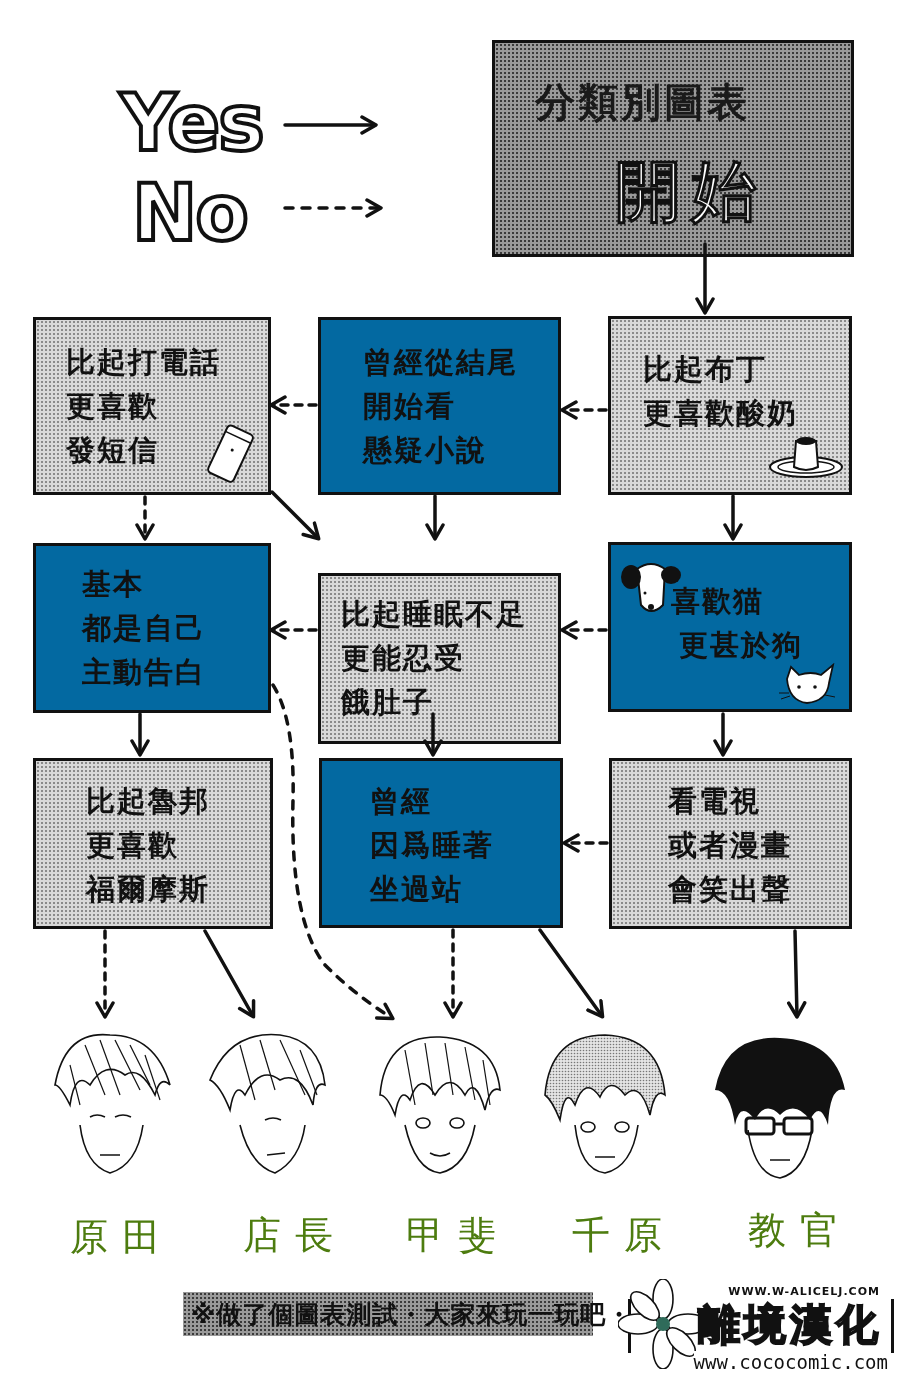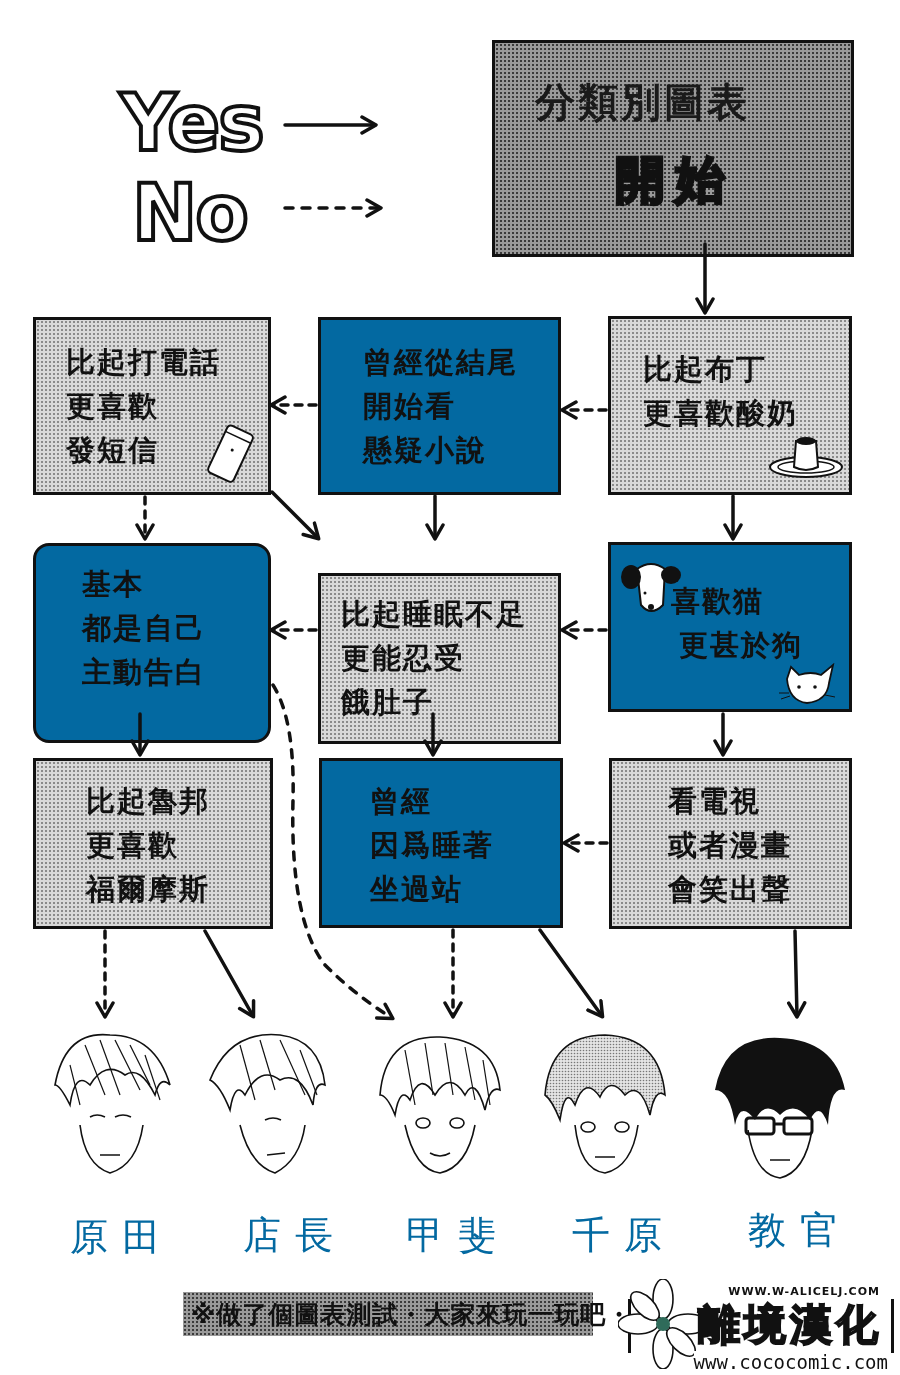--- a/index.html
+++ b/index.html
@@ -15,24 +15,24 @@
     background-image: radial-gradient(#3a3a3a 1.1px, transparent 1.3px);
     background-size:4px 4px;
   }
   .box { position:absolute; border:3px solid #111; box-sizing:border-box; }
   .box.white { background:#0369a1;padding-left:42px; }
   .box-text { position:absolute; font-weight:bold; font-size:29px; line-height:44px;
               letter-spacing:2px; white-space:nowrap; }
   .legend-word { position:absolute; font-family:"DejaVu Sans", sans-serif; font-size:78px;
                  color:#fff; -webkit-text-stroke:4px #111; font-weight:bold; letter-spacing:-2px; }
   .title-sub { position:absolute; font-size:40px; font-weight:bold; letter-spacing:3px; color:#1a1a1a; }
-  .title-main { position:absolute; font-size:50px; font-weight:bold; letter-spacing:10px;
+  .title-main { position:absolute; font-size:66px; font-weight:normal; letter-spacing:10px;
                 color:#fff;text-align:right; -webkit-text-stroke:3px #111; }
   .name { position:absolute; font-size:38px; font-family:"DejaVu Serif", serif;
-          letter-spacing:14px; color:#0369a1; font-weight:normal; }
+          letter-spacing:14px; color:#4d7c0f; font-weight:normal; }
   .footer { position:absolute; left:183px; top:1292px; width:410px; height:44px; }
   .footer-text { position:absolute; left:8px; top:6px; font-size:25px; font-weight:bold; color:#111;
                  white-space:nowrap; letter-spacing:1px; }
   .credit { position:absolute; left:628px; top:1285px; width:262px; height:82px; }
   .credit-url-top { position:absolute; right:10px; top:0; font-size:11px; font-weight:bold; letter-spacing:1px; }
   .credit-frame { position:absolute; left:0; top:14px; width:260px; height:54px; border:3px solid #111;
                   border-top:none; border-bottom:none; }
   .credit-title { position:absolute; left:70px; top:12px; font-size:42px; font-weight:bold;
                   color:#fff; -webkit-text-stroke:2px #111; letter-spacing:4px; }
   .credit-url-bottom { position:absolute; right:2px; bottom:-6px; font-size:19px; color:#111;
@@ -80,21 +80,21 @@
     <div>更喜歡酸奶</div>
   </div>
   <svg width="80" height="50" style="left:155px; top:112px;" viewBox="0 0 80 50">
     <ellipse cx="40" cy="36" rx="36" ry="10" fill="#fff" stroke="#111" stroke-width="2"></ellipse>
     <ellipse cx="40" cy="36" rx="28" ry="6" fill="none" stroke="#111" stroke-width="1.5"></ellipse>
     <path d="M30 10 L28 36 Q40 42 52 36 L50 10 Z" fill="#fff" stroke="#111" stroke-width="2"></path>
     <ellipse cx="40" cy="10" rx="10" ry="4" fill="#111"></ellipse>
   </svg>
 </div>
 
-<div class="box white" style="left:33px; top:543px; width:238px; height:200px;border-radius:16px;">
+<div class="box white" style="left:33px; top:543px; width:238px; height:170px;">
   <div class="box-text" style="left:46px; top:16px;">
     <div>基本</div>
     <div>都是自己</div>
     <div>主動告白</div>
   </div>
 </div>
 
 <div class="box dots" style="left:318px; top:542px; width:243px; height:171px;margin-top:31px;">
   <div class="box-text" style="left:20px; top:16px;">
     <div>比起睡眠不足</div>

